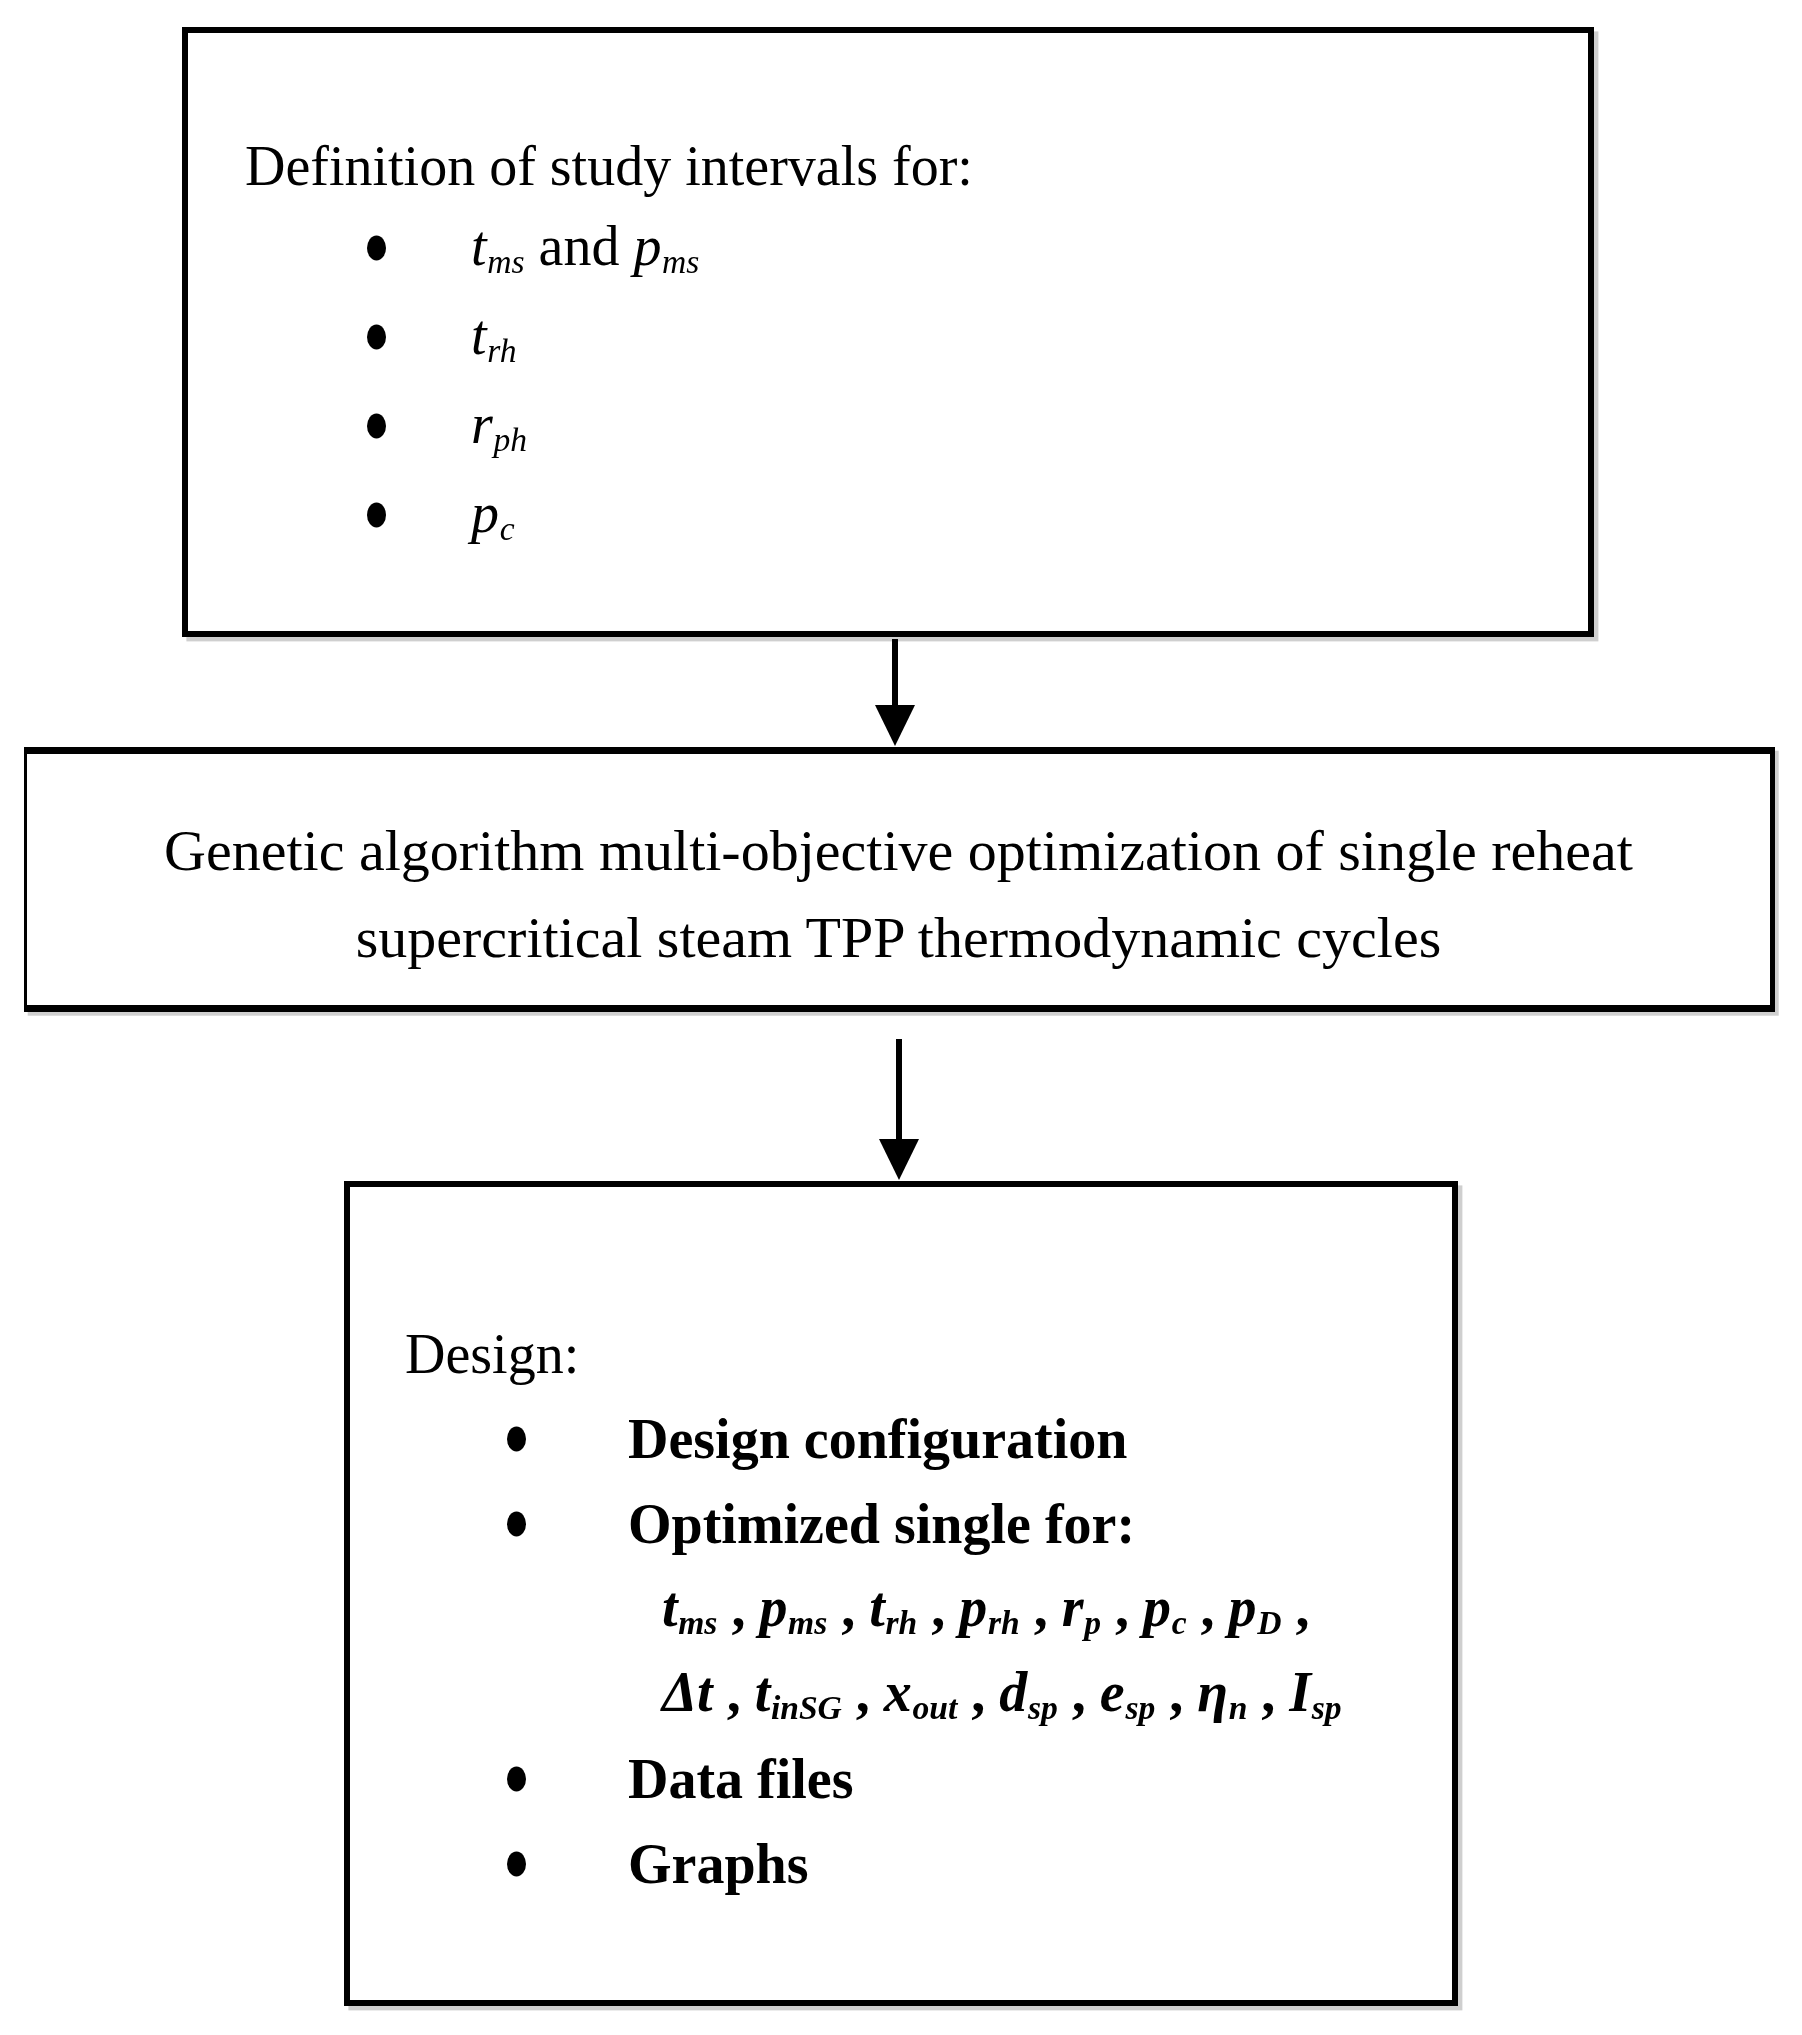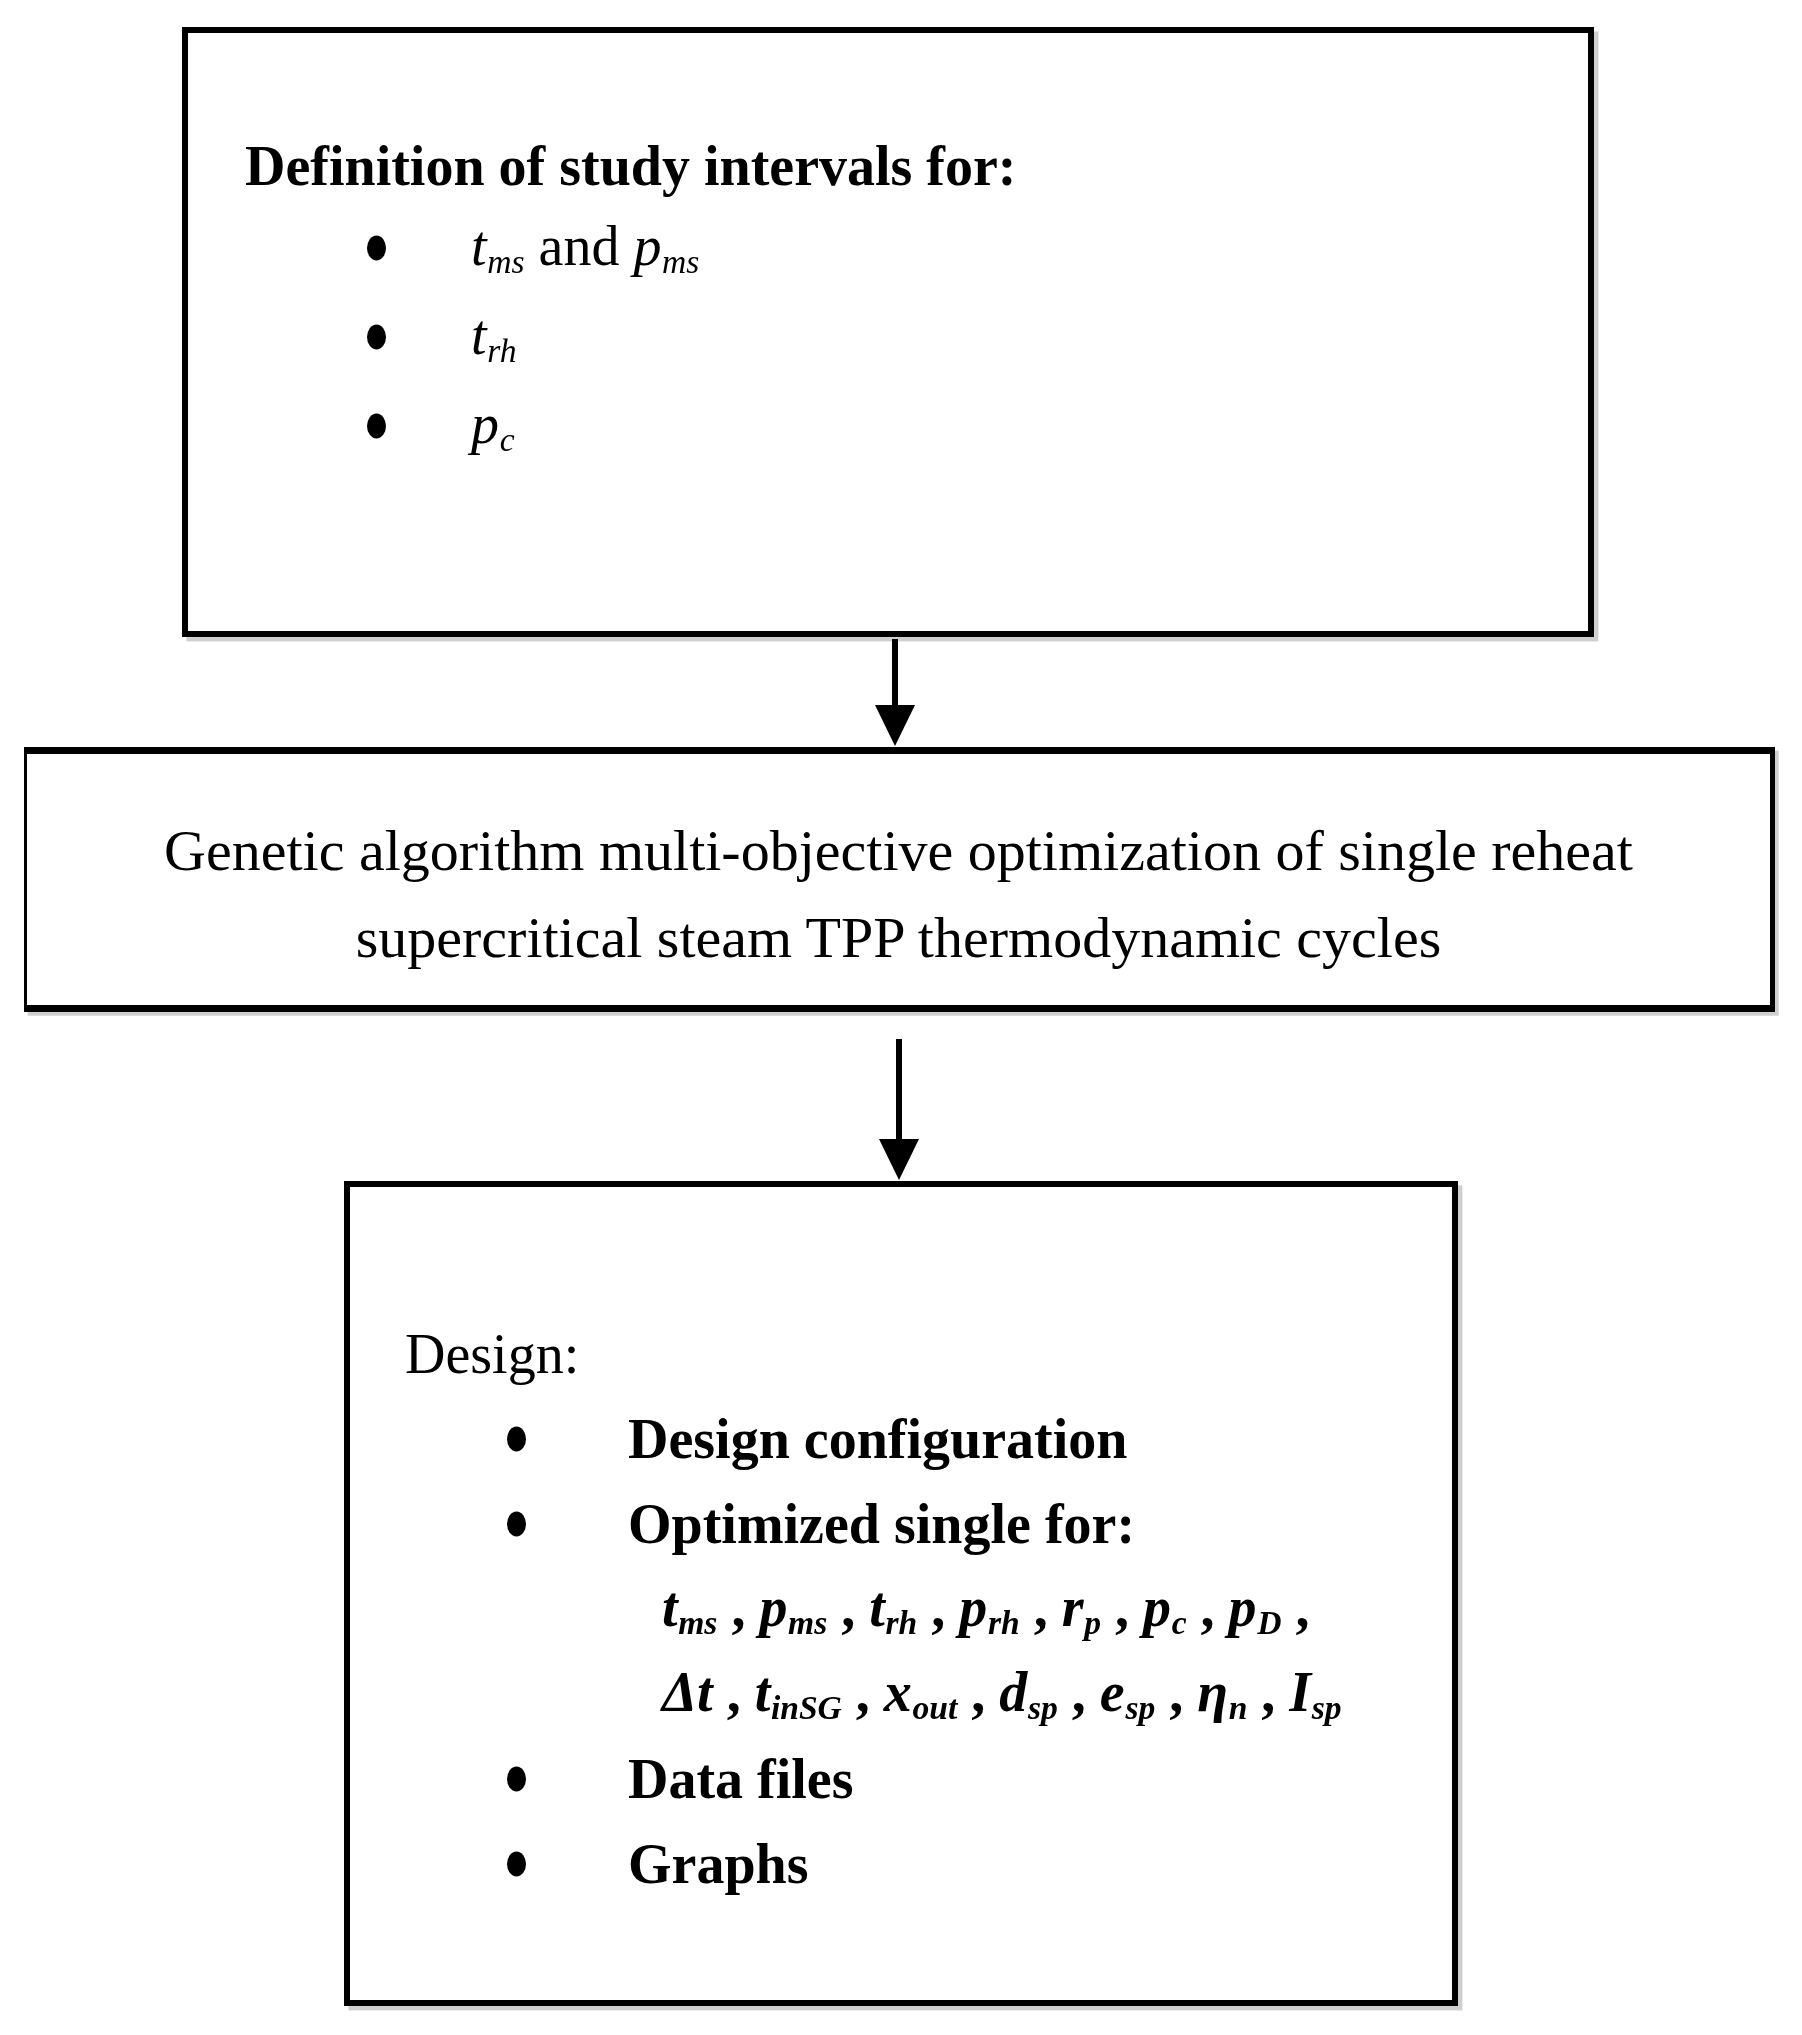--- a/index.html
+++ b/index.html
@@ -27,21 +27,21 @@
     text-align:center;
     font-size:58px; line-height:87px;
   }
   #box-results {
     left:344px; top:1181px; width:1114px; height:825px;
     border:6.6px solid #000; box-shadow:4.4px 4.4px 0 #cfcfcf;
     padding-top:124px;
   }
 
   
-  .def-title { margin-left:57px; font-size:56px; height:74px; display:flex; align-items:center;font-weight:bold; }
+  .def-title { margin-left:57px; font-size:56px; height:74px; display:flex; align-items:center; }
   .def-row   { position:relative; height:89px; display:flex; align-items:center;
                padding-left:283px; font-size:56px; }
   .def-row .dot { left:179px; }
 
   .res-title { margin-left:55px; font-size:56px; height:85px; display:flex; align-items:center; }
   .res-row   { position:relative; height:85px; display:flex; align-items:center;
                padding-left:278px; font-size:56px;font-weight:bold; }
   .res-row .dot { left:157px; }
   .res-sym   { padding-left:312px; }
 
@@ -84,20 +84,24 @@
     <div class="def-row">
       <span class="dot"></span>
       <span><span class="sym"><span class="base">t</span><span class="sub">ms</span></span><span class="sep"> and </span><span class="sym"><span class="base">p</span><span class="sub">ms</span></span></span>
     </div>
     <div class="def-row">
       <span class="dot"></span>
       <span><span class="sym"><span class="base">t</span><span class="sub">rh</span></span></span>
     </div>
     <div class="def-row">
       <span class="dot"></span>
+      <span><span class="sym"><span class="base">r</span><span class="sub">ph</span></span></span>
+    </div>
+    <div class="def-row">
+      <span class="dot"></span>
       <span><span class="sym"><span class="base">p</span><span class="sub">c</span></span></span>
     </div>
   </div>
 
   <div class="flow-arrow" id="arrow-1">
     <span class="shaft"></span>
     <span class="head"></span>
   </div>
 
   <div class="flowbox" id="box-optimization">

